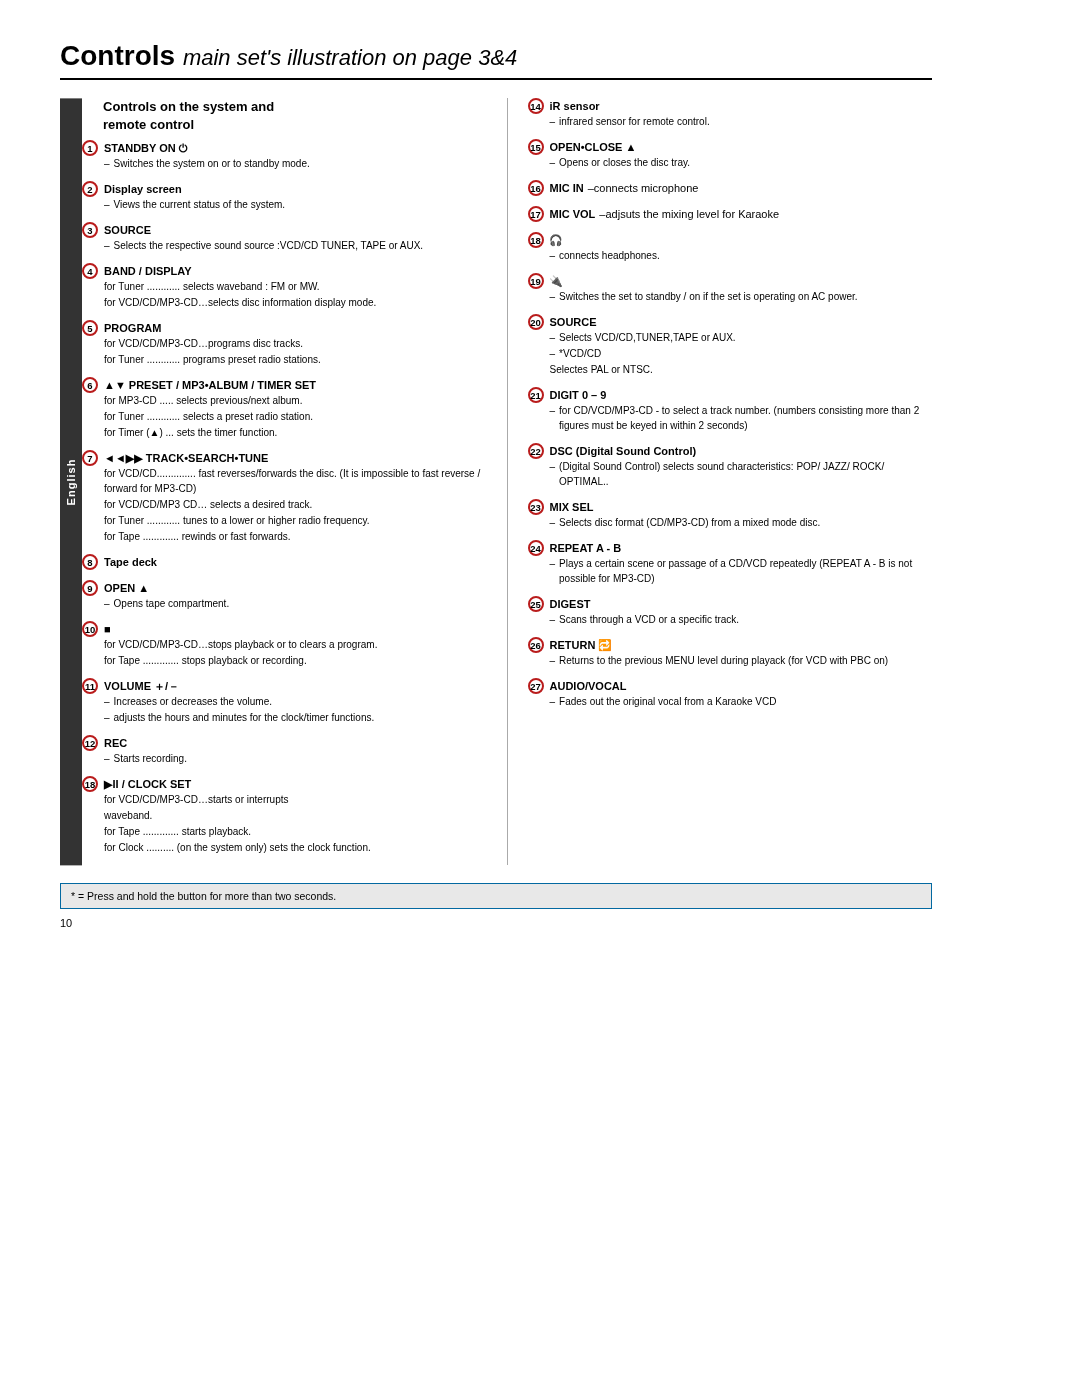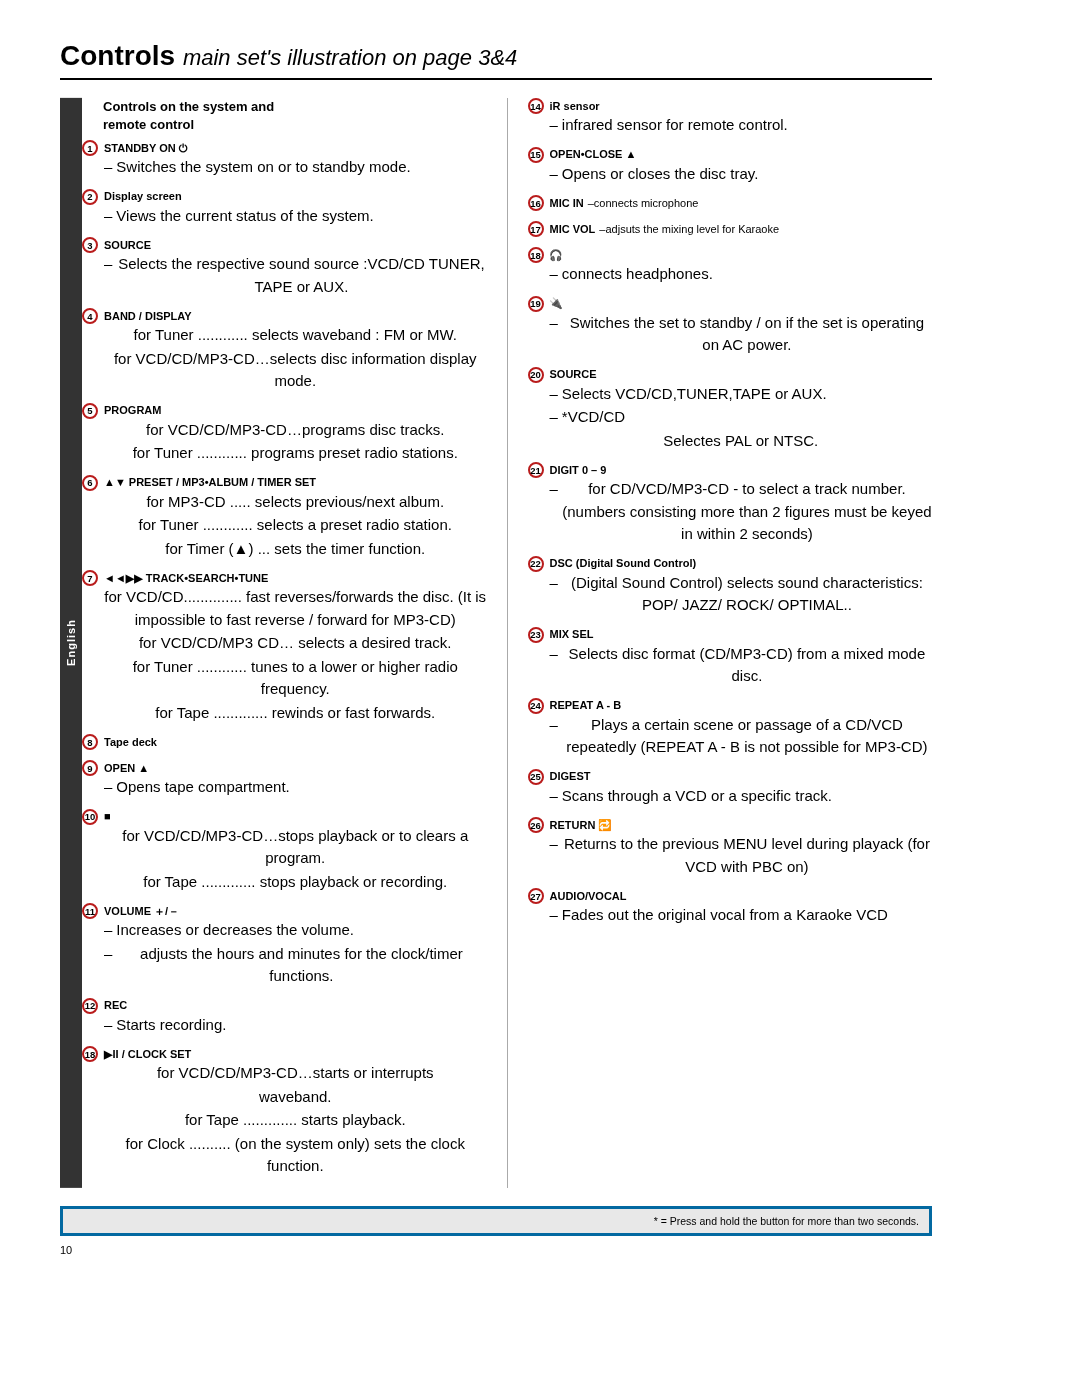--- a/index.html
+++ b/index.html
@@ -90,41 +90,40 @@
       height: 16px;
       border: 2px solid #b91c1c;
       border-radius: 50%;
       font-size: 9.5px;
       font-weight: bold;
       flex-shrink: 0;
       margin-right: 2px;
     }
     .item-body {
       margin-left: 22px;
-      font-size: 15px;
+      font-size: 10px;
       line-height: 1.5;
-      text-align: center;
     }
     .item-body .dash-line {
       display: flex;
       gap: 4px;
       margin-bottom: 1px;
     }
     .item-body .dash-line::before {
       content: '–';
       flex-shrink: 0;
     }
     .item-body .para-line {
       margin-bottom: 1px;
       line-height: 1.5;
     }
     .footer-note {
       background: #e8e8e8;
-      border: 3px solid #0369a1;
-      text-align: right;
+      border: 1px solid #0369a1;
+      text-align: left;
       padding: 6px 10px;
       font-size: 10.5px;
       margin-top: 18px;
     }
     .page-num {
       font-size: 11px;
       margin-top: 8px;
     }
   </style>
 </head>

